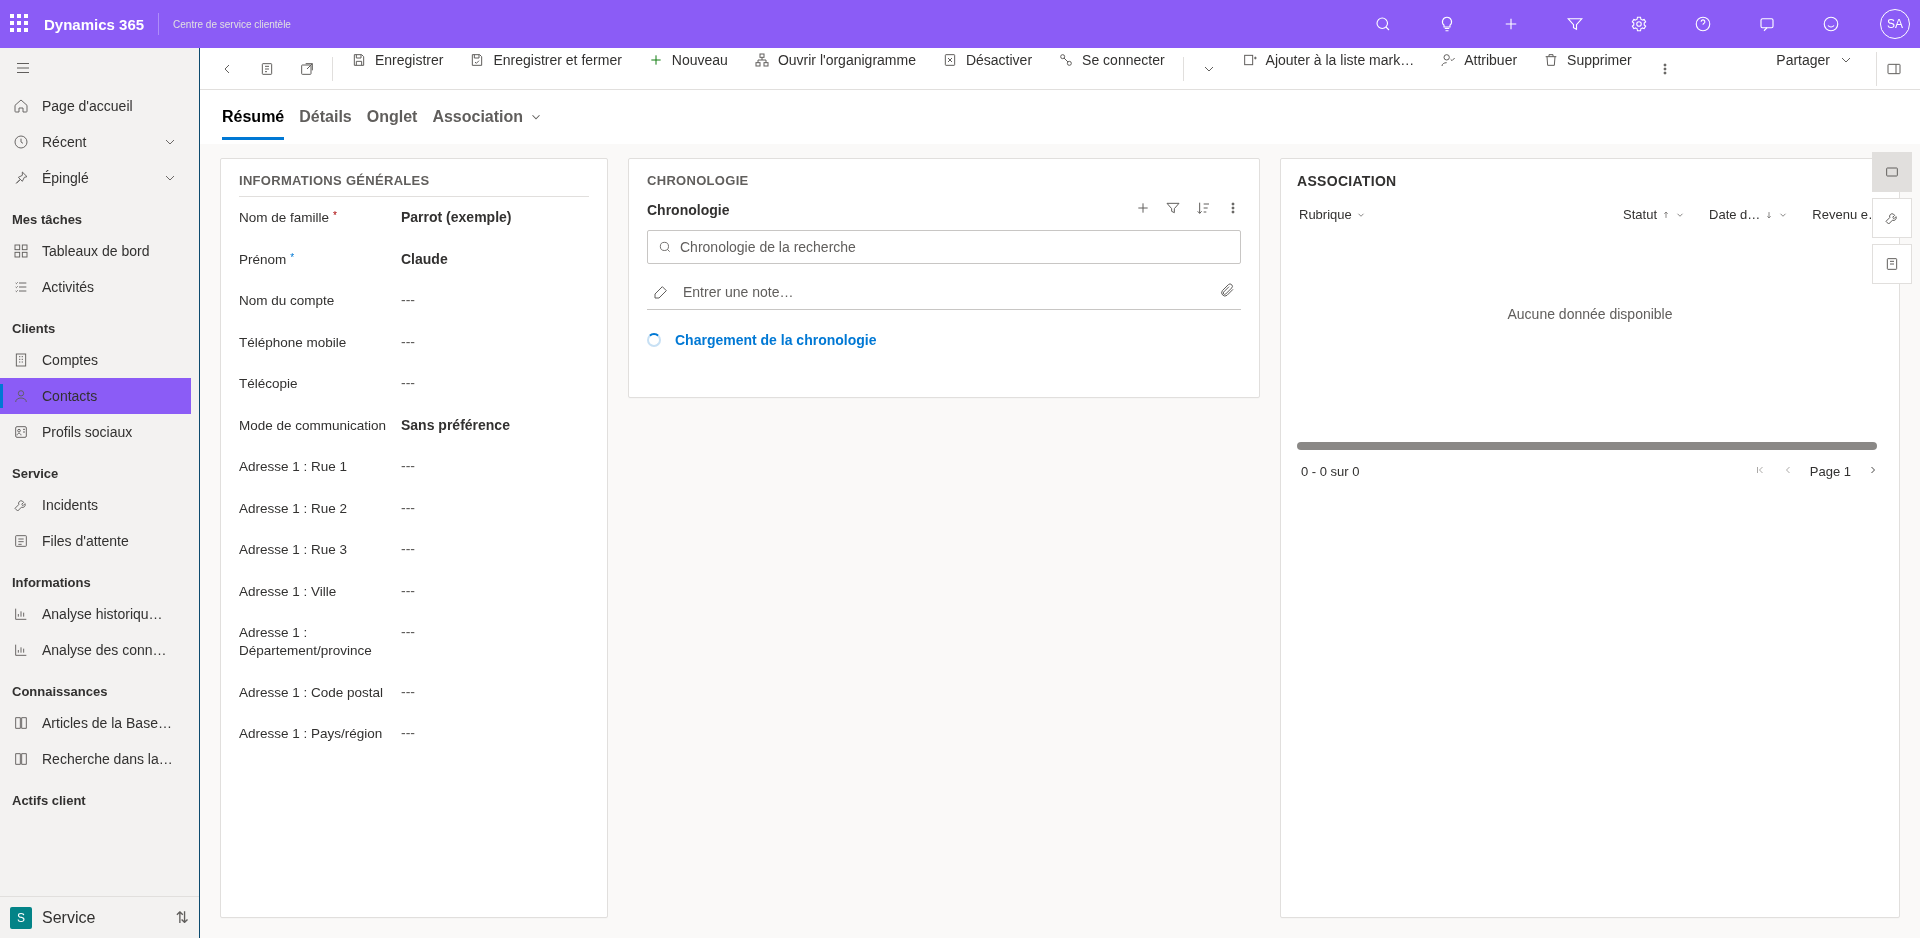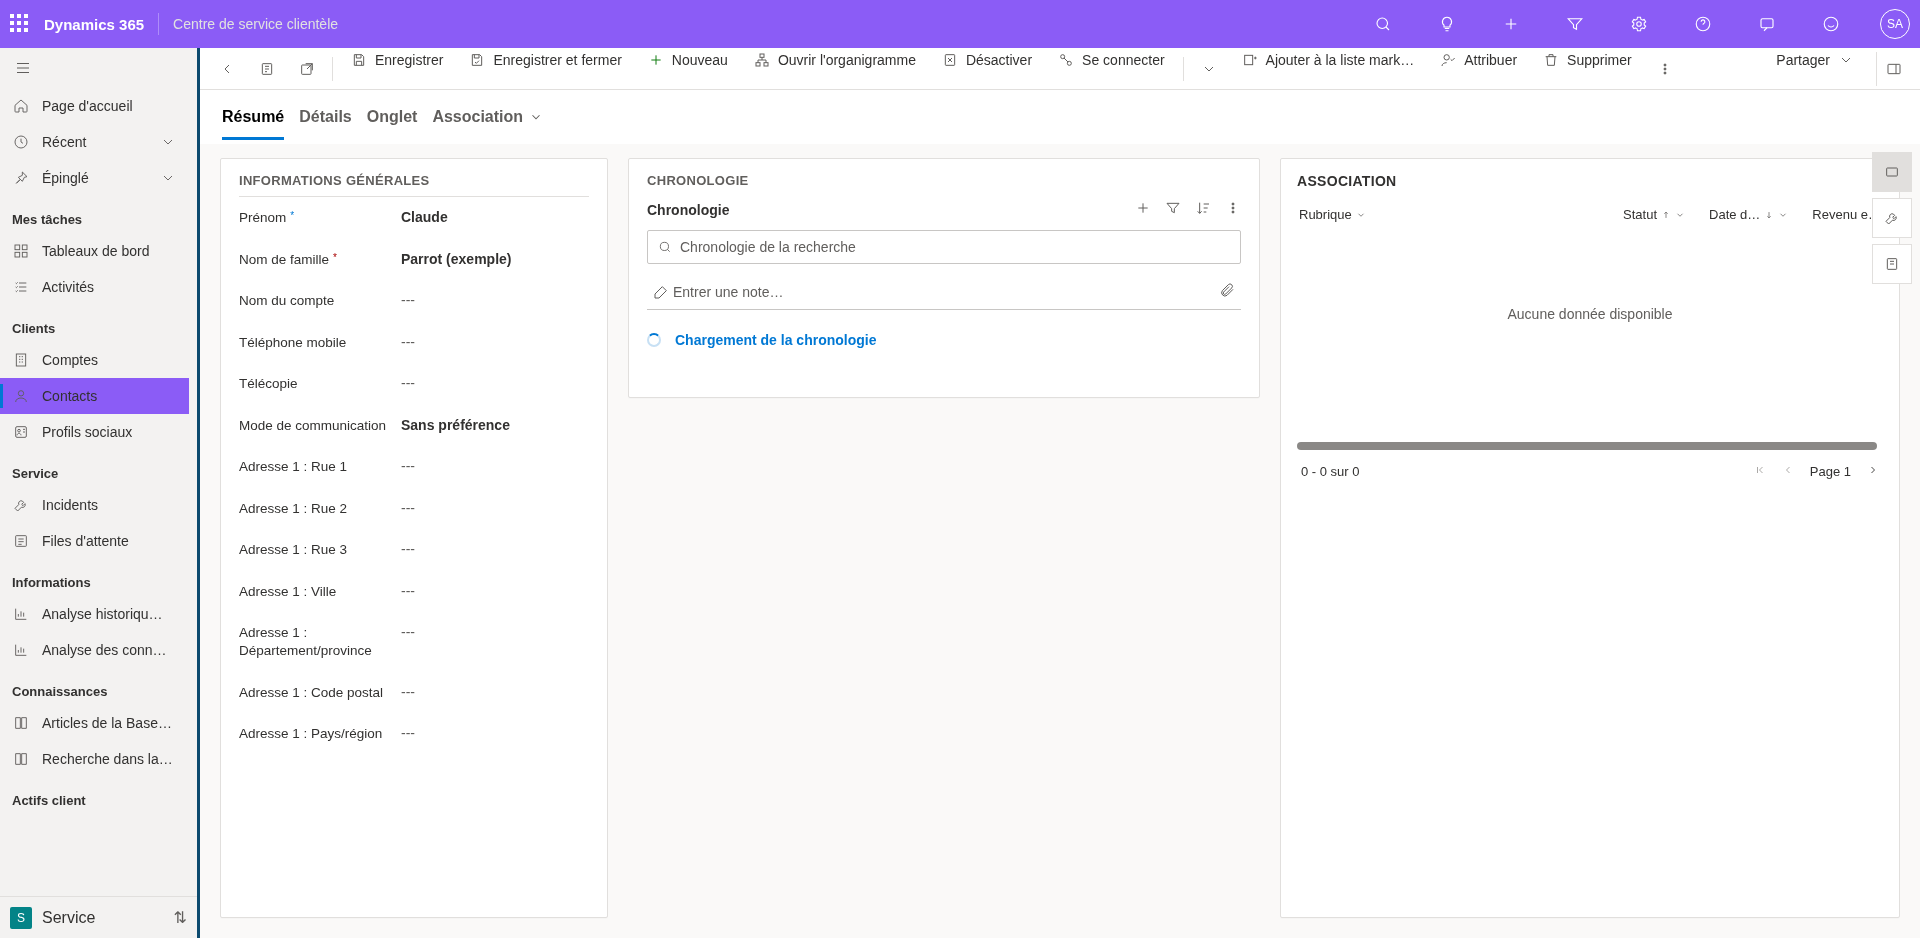--- a/index.html
+++ b/index.html
@@ -4,29 +4,29 @@
   <style>
     * { margin:0; padding:0; box-sizing:border-box; font-family:"Segoe UI", Arial, sans-serif; }
     html,body { width:1920px; height:938px; overflow:hidden; background:#fff; color:#323130; }
     
     .topbar { background:#8b5cf6; height:48px; display:flex; align-items:center; color:#fff; justify-content:space-between; padding:0 10px; }
     .topbar-left { display:flex; align-items:center; gap:14px; }
     .waffle { width:20px; height:20px; display:grid; grid-template-columns:repeat(3,4px); grid-template-rows:repeat(3,4px); gap:3px; cursor:pointer; }
     .waffle span { background:#fff; width:4px; height:4px; }
     .brand { font-weight:600; font-size:15px; }
     .divider-v { width:1px; height:22px; background:rgba(255,255,255,.3); }
-    .appname { font-size:14px; color:#e1e1e1; }
+    .appname { font-size:10px; color:#e1e1e1; }
     .topbar-right { display:flex; align-items:center; gap:26px; }
     .top-ico { width:38px; height:48px; display:flex; align-items:center; justify-content:center; cursor:pointer; color:#fff; }
     .top-ico svg { width:18px; height:18px; stroke:#fff; fill:none; stroke-width:1.5; }
     .avatar { width:30px;height:30px;border:1px solid #fff;border-radius:50%;display:flex;align-items:center;justify-content:center;font-size:12px;color:#fff;margin-left:4px;cursor:pointer; }
     
     .shell { display:flex; height:calc(100% - 48px); }
     
-    .sidenav { width:200px; background:#f3f2f1; border-right:3px solid #0c4a6e; display:flex; flex-direction:column; position:relative; }
+    .sidenav { width:200px; background:#f3f2f1; border-right:1px solid #0c4a6e; display:flex; flex-direction:column; position:relative; }
     .hamburger { height:40px; display:flex; align-items:center; padding-left:14px; cursor:pointer; }
     .hamburger svg { width:18px;height:18px;stroke:#605e5c;fill:none;stroke-width:1.5; }
     .nav-scroll { overflow-y:auto; flex:1; padding-right:8px; }
     .nav-scroll::-webkit-scrollbar{width:8px;} .nav-scroll::-webkit-scrollbar-thumb{background:#c8c6c4;border-radius:0;}
     .nav-item { height:36px; display:flex; align-items:center; gap:12px; padding:0 12px; font-size:14px; color:#323130; cursor:pointer; position:relative;}
     .nav-item.selected{ background:#8b5cf6; }
     .nav-item.selected::before{ content:""; position:absolute; left:0; top:6px; bottom:6px; width:3px; background:#0078d4; }
     .nav-item .ico{ width:18px;height:18px;display:flex;align-items:center;justify-content:center;color:#605e5c; }
     .nav-item .ico svg{width:16px;height:16px;stroke:#605e5c;fill:none;stroke-width:1.4;}
     .nav-chevron { margin-left:auto; }
@@ -65,21 +65,21 @@
     .field-val.placeholder{ color:#605e5c; font-weight:400;}
     
     .tl-card{ flex:1; min-width:0; max-height:240px; padding:0 18px 14px; }
     .tl-head{ display:flex; align-items:center; justify-content:space-between; padding-top:12px;}
     .tl-title{ font-size:14px; font-weight:600; color:#323130; }
     .tl-icons{ display:flex; gap:14px; }
     .tl-icons .ic{ cursor:pointer; color:#605e5c; }
     .tl-icons svg{width:16px;height:16px;stroke:#605e5c;fill:none;stroke-width:1.5;}
     .tl-search{ margin-top:10px; height:34px; border:1px solid #c8c6c4; border-radius:2px; display:flex; align-items:center; padding:0 10px; gap:8px; color:#605e5c; font-size:14px;}
     .tl-search svg{width:14px;height:14px;stroke:#605e5c;fill:none;stroke-width:1.5;}
-    .tl-note{ margin-top:10px; height:36px; border-bottom:1px solid #c8c6c4; display:flex; align-items:center; padding:0 6px; gap:4px; color:#605e5c; font-size:14px;}
+    .tl-note{ margin-top:10px; height:36px; border-bottom:1px solid #c8c6c4; display:flex; align-items:center; padding:0 6px; gap:14px; color:#605e5c; font-size:14px;}
     .tl-note svg{width:16px;height:16px;stroke:#605e5c;fill:none;stroke-width:1.5;}
     .tl-note .clip{margin-left:auto;}
     .tl-loading{ margin-top:22px; display:flex; align-items:center; gap:14px; }
     .spinner{ width:14px;height:14px;border:2px solid #c7e0f4;border-top-color:#0078d4;border-radius:50%; }
     .tl-loading span{ color:#0078d4; font-size:14px; font-weight:600; }
     
     .assoc-card{ width:620px; flex-shrink:0; padding:14px 16px; display:flex; flex-direction:column; }
     .assoc-title{ font-size:14px; font-weight:600; color:#323130; text-transform:uppercase; letter-spacing:.3px; }
     .assoc-sub{ margin-top:12px; font-size:14px; font-weight:600; display:flex; justify-content:space-between; align-items:center; }
     .grid-hdr{ margin-top:14px; display:flex; gap:24px; font-size:13px; color:#323130; padding:4px 2px;}
@@ -458,26 +458,26 @@
           </svg>
     </div>
   </div>
 
   <div class="content">
 
     <div class="card info-card">
       <div class="card-header">INFORMATIONS GÉNÉRALES</div>
       <div id="fields-container">
             <div class="field">
+              <div class="field-label">Nom de famille<span class="field-req red">*</span></div>
+              <div class="field-val">Parrot (exemple)</div>
+            </div>
+            <div class="field">
               <div class="field-label">Prénom<span class="field-req">*</span></div>
               <div class="field-val">Claude</div>
-            </div>
-            <div class="field">
-              <div class="field-label">Nom de famille<span class="field-req red">*</span></div>
-              <div class="field-val">Parrot (exemple)</div>
             </div>
             <div class="field">
               <div class="field-label">Nom du compte</div>
               <div class="field-val placeholder">---</div>
             </div>
             <div class="field">
               <div class="field-label">Téléphone mobile</div>
               <div class="field-val placeholder">---</div>
             </div>
             <div class="field">

